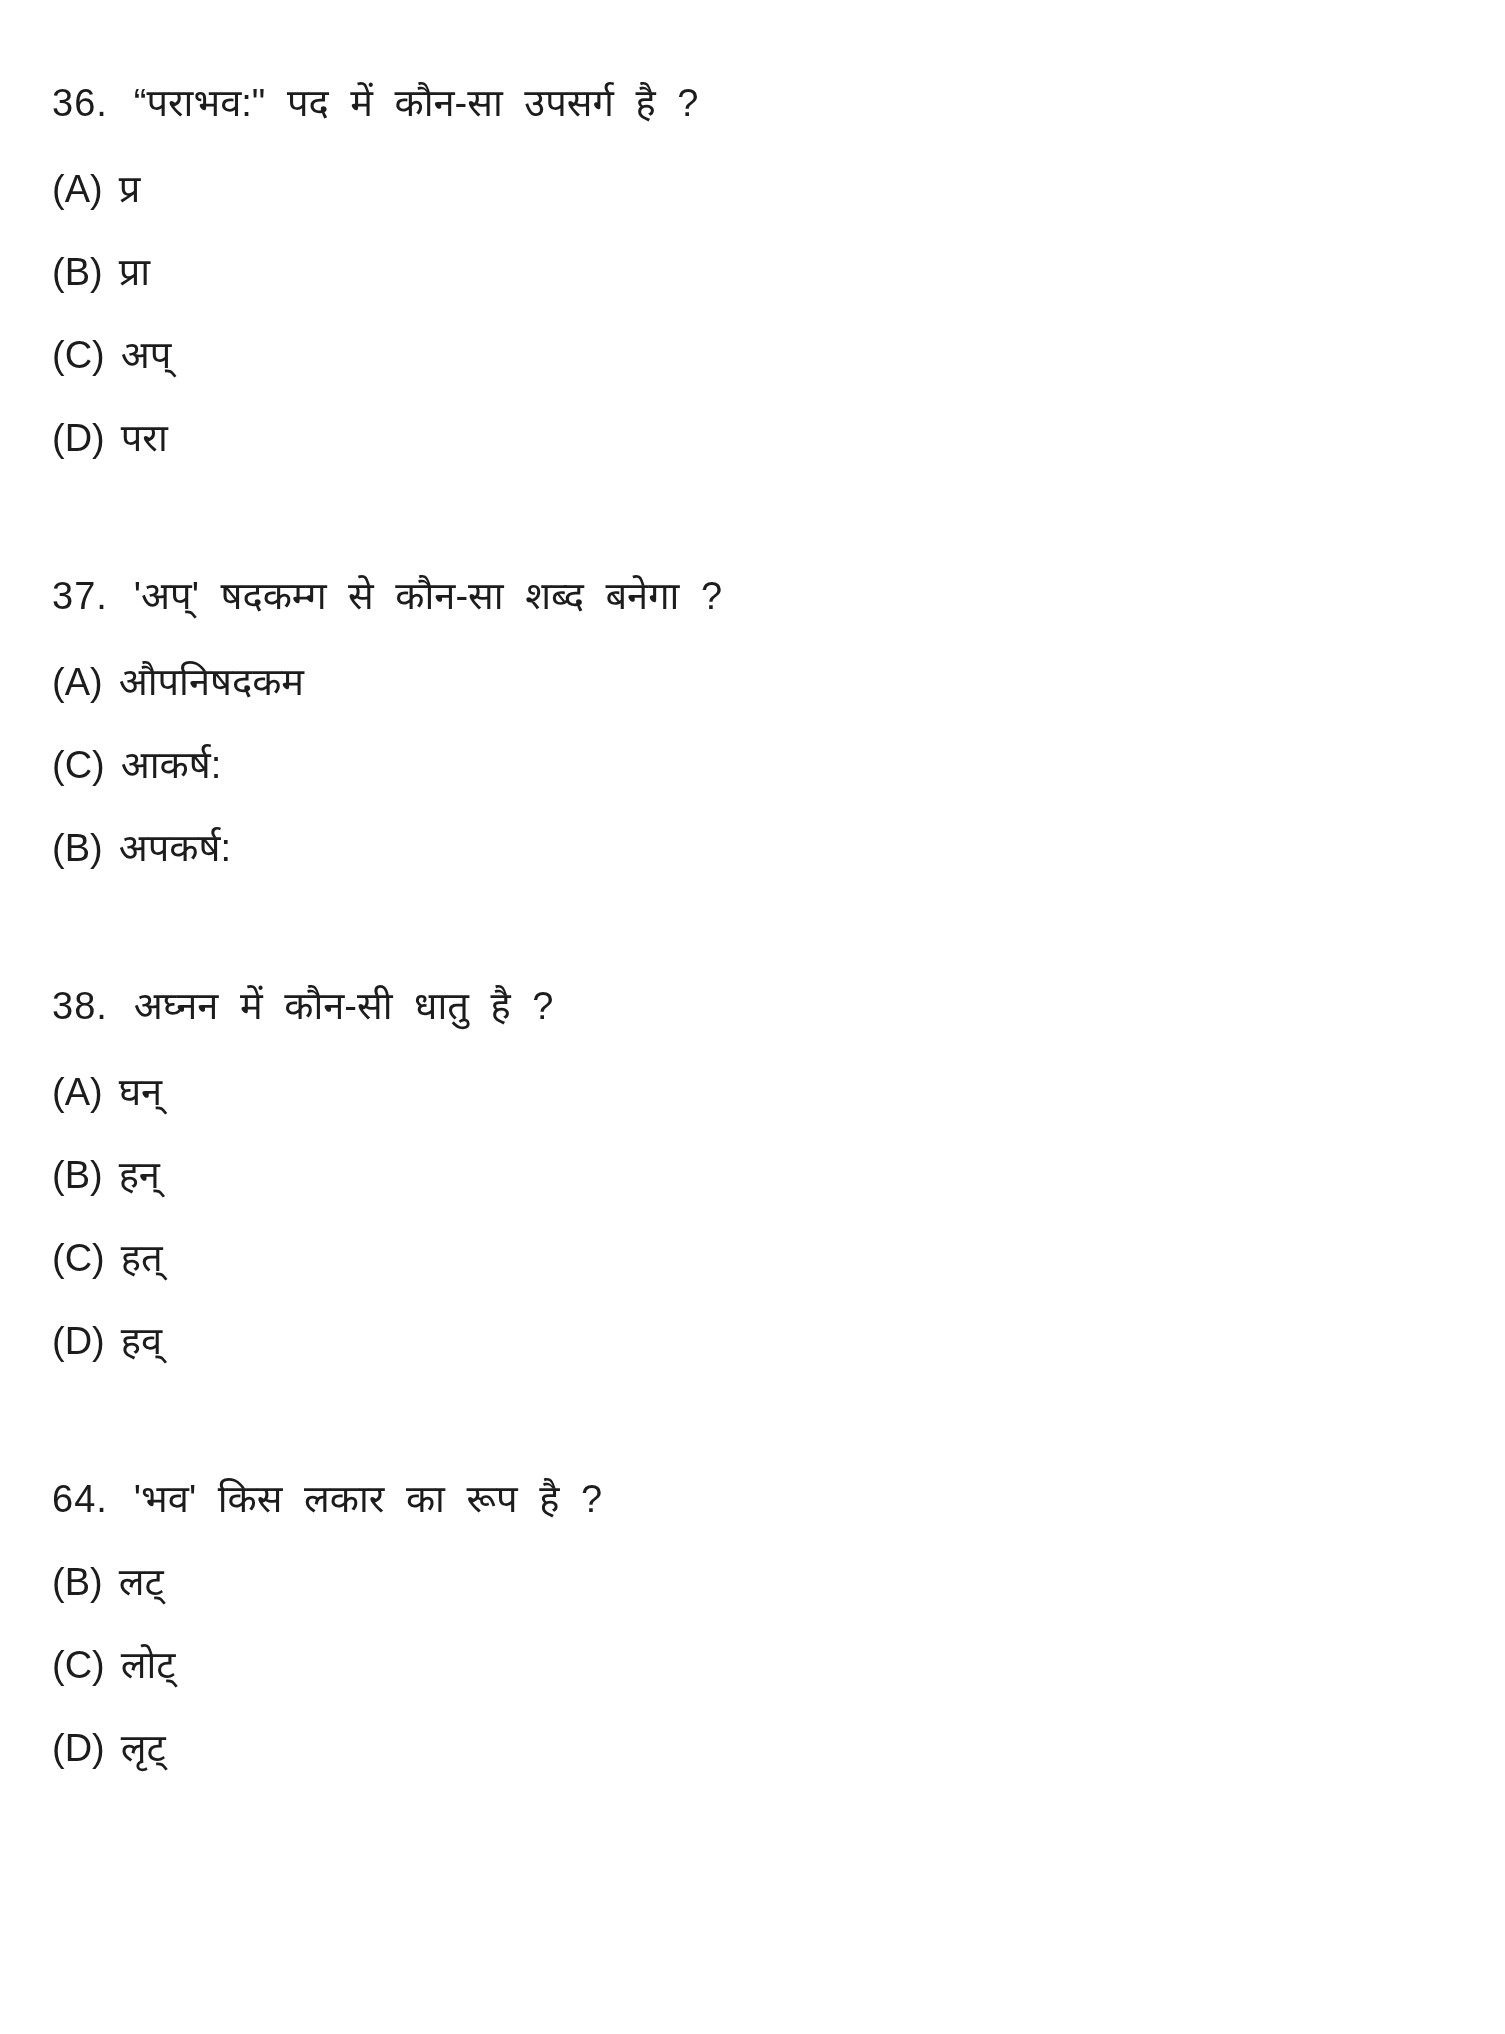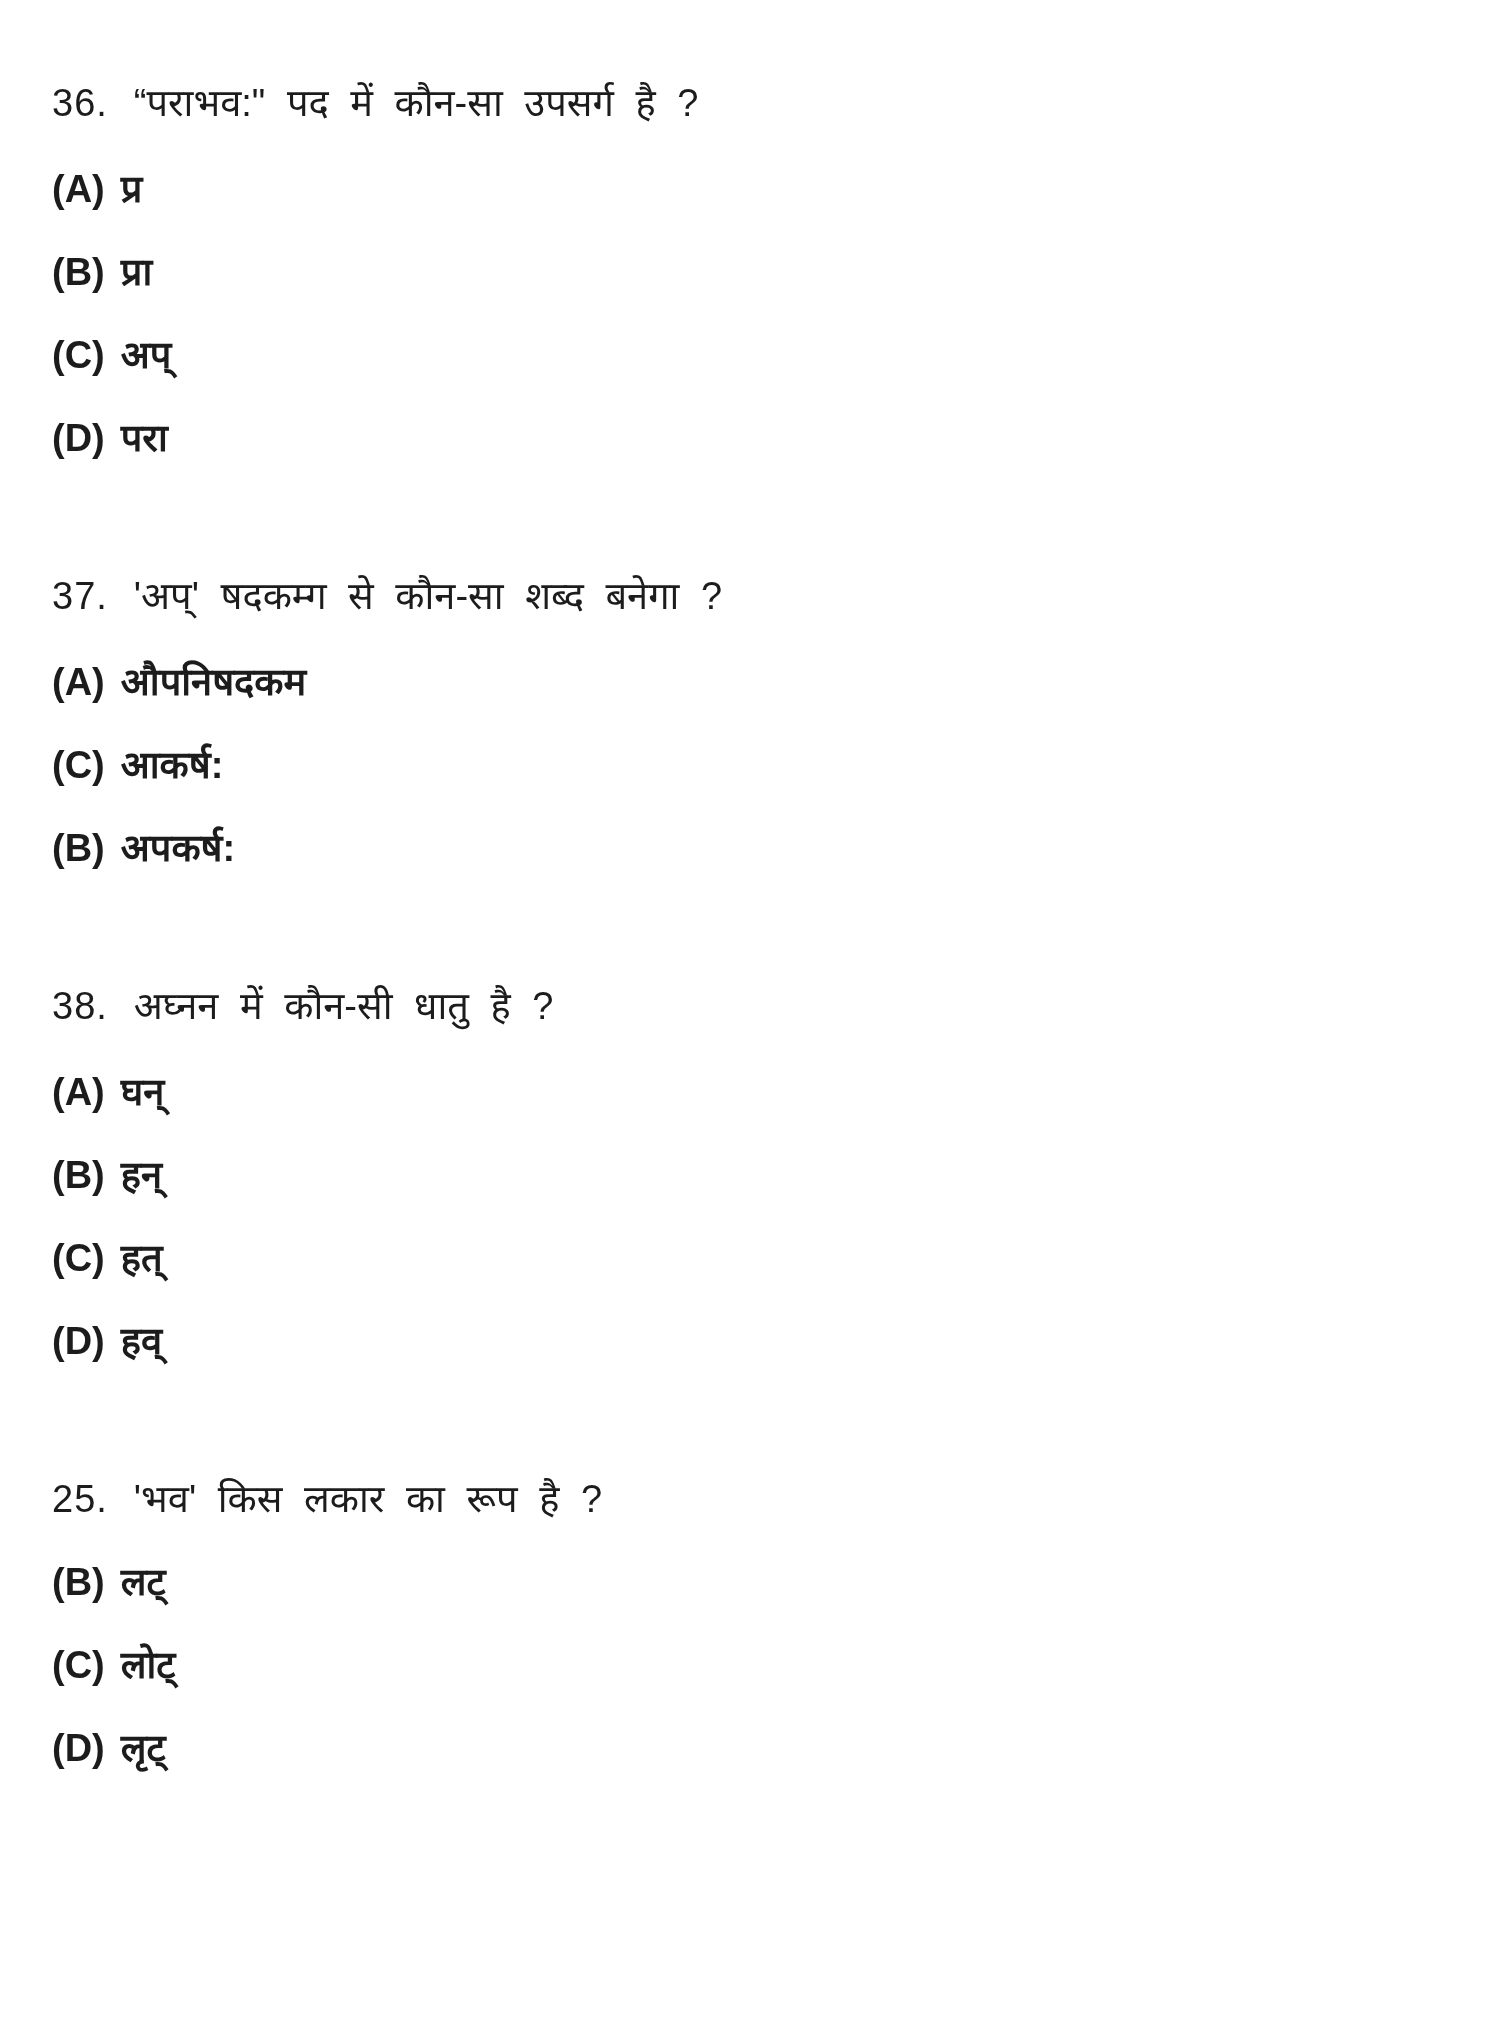--- a/index.html
+++ b/index.html
@@ -36,21 +36,20 @@
   .q-question {
     word-spacing: 11px;
   }
   .q-number {
     display: inline-block;
     margin-right: 26px;
     letter-spacing: 1px;
   }
   .q-option {
     margin-top: 27px;
-    font-weight: bold;
   }
   .q-option.first {
     margin-top: 30px;
   }
   .opt-label {
     display: inline-block;
     margin-right: 16px;
   }
   .opt-text {
     display: inline-block;
@@ -107,21 +106,21 @@
     <div class="q-row q-option">
       <span class="opt-label">(C)</span><span class="opt-text">हत्</span>
     </div>
     <div class="q-row q-option">
       <span class="opt-label">(D)</span><span class="opt-text">हव्</span>
     </div>
   </div>
 
   <div class="question-block">
     <div class="q-row q-question">
-      <span class="q-number">25.</span><span class="q-text">'भव' किस लकार का रूप है ?</span>
+      <span class="q-number">64.</span><span class="q-text">'भव' किस लकार का रूप है ?</span>
     </div>
     <div class="q-row q-option">
       <span class="opt-label">(B)</span><span class="opt-text">लट्</span>
     </div>
     <div class="q-row q-option">
       <span class="opt-label">(C)</span><span class="opt-text">लोट्</span>
     </div>
     <div class="q-row q-option">
       <span class="opt-label">(D)</span><span class="opt-text">लृट्</span>
     </div>

